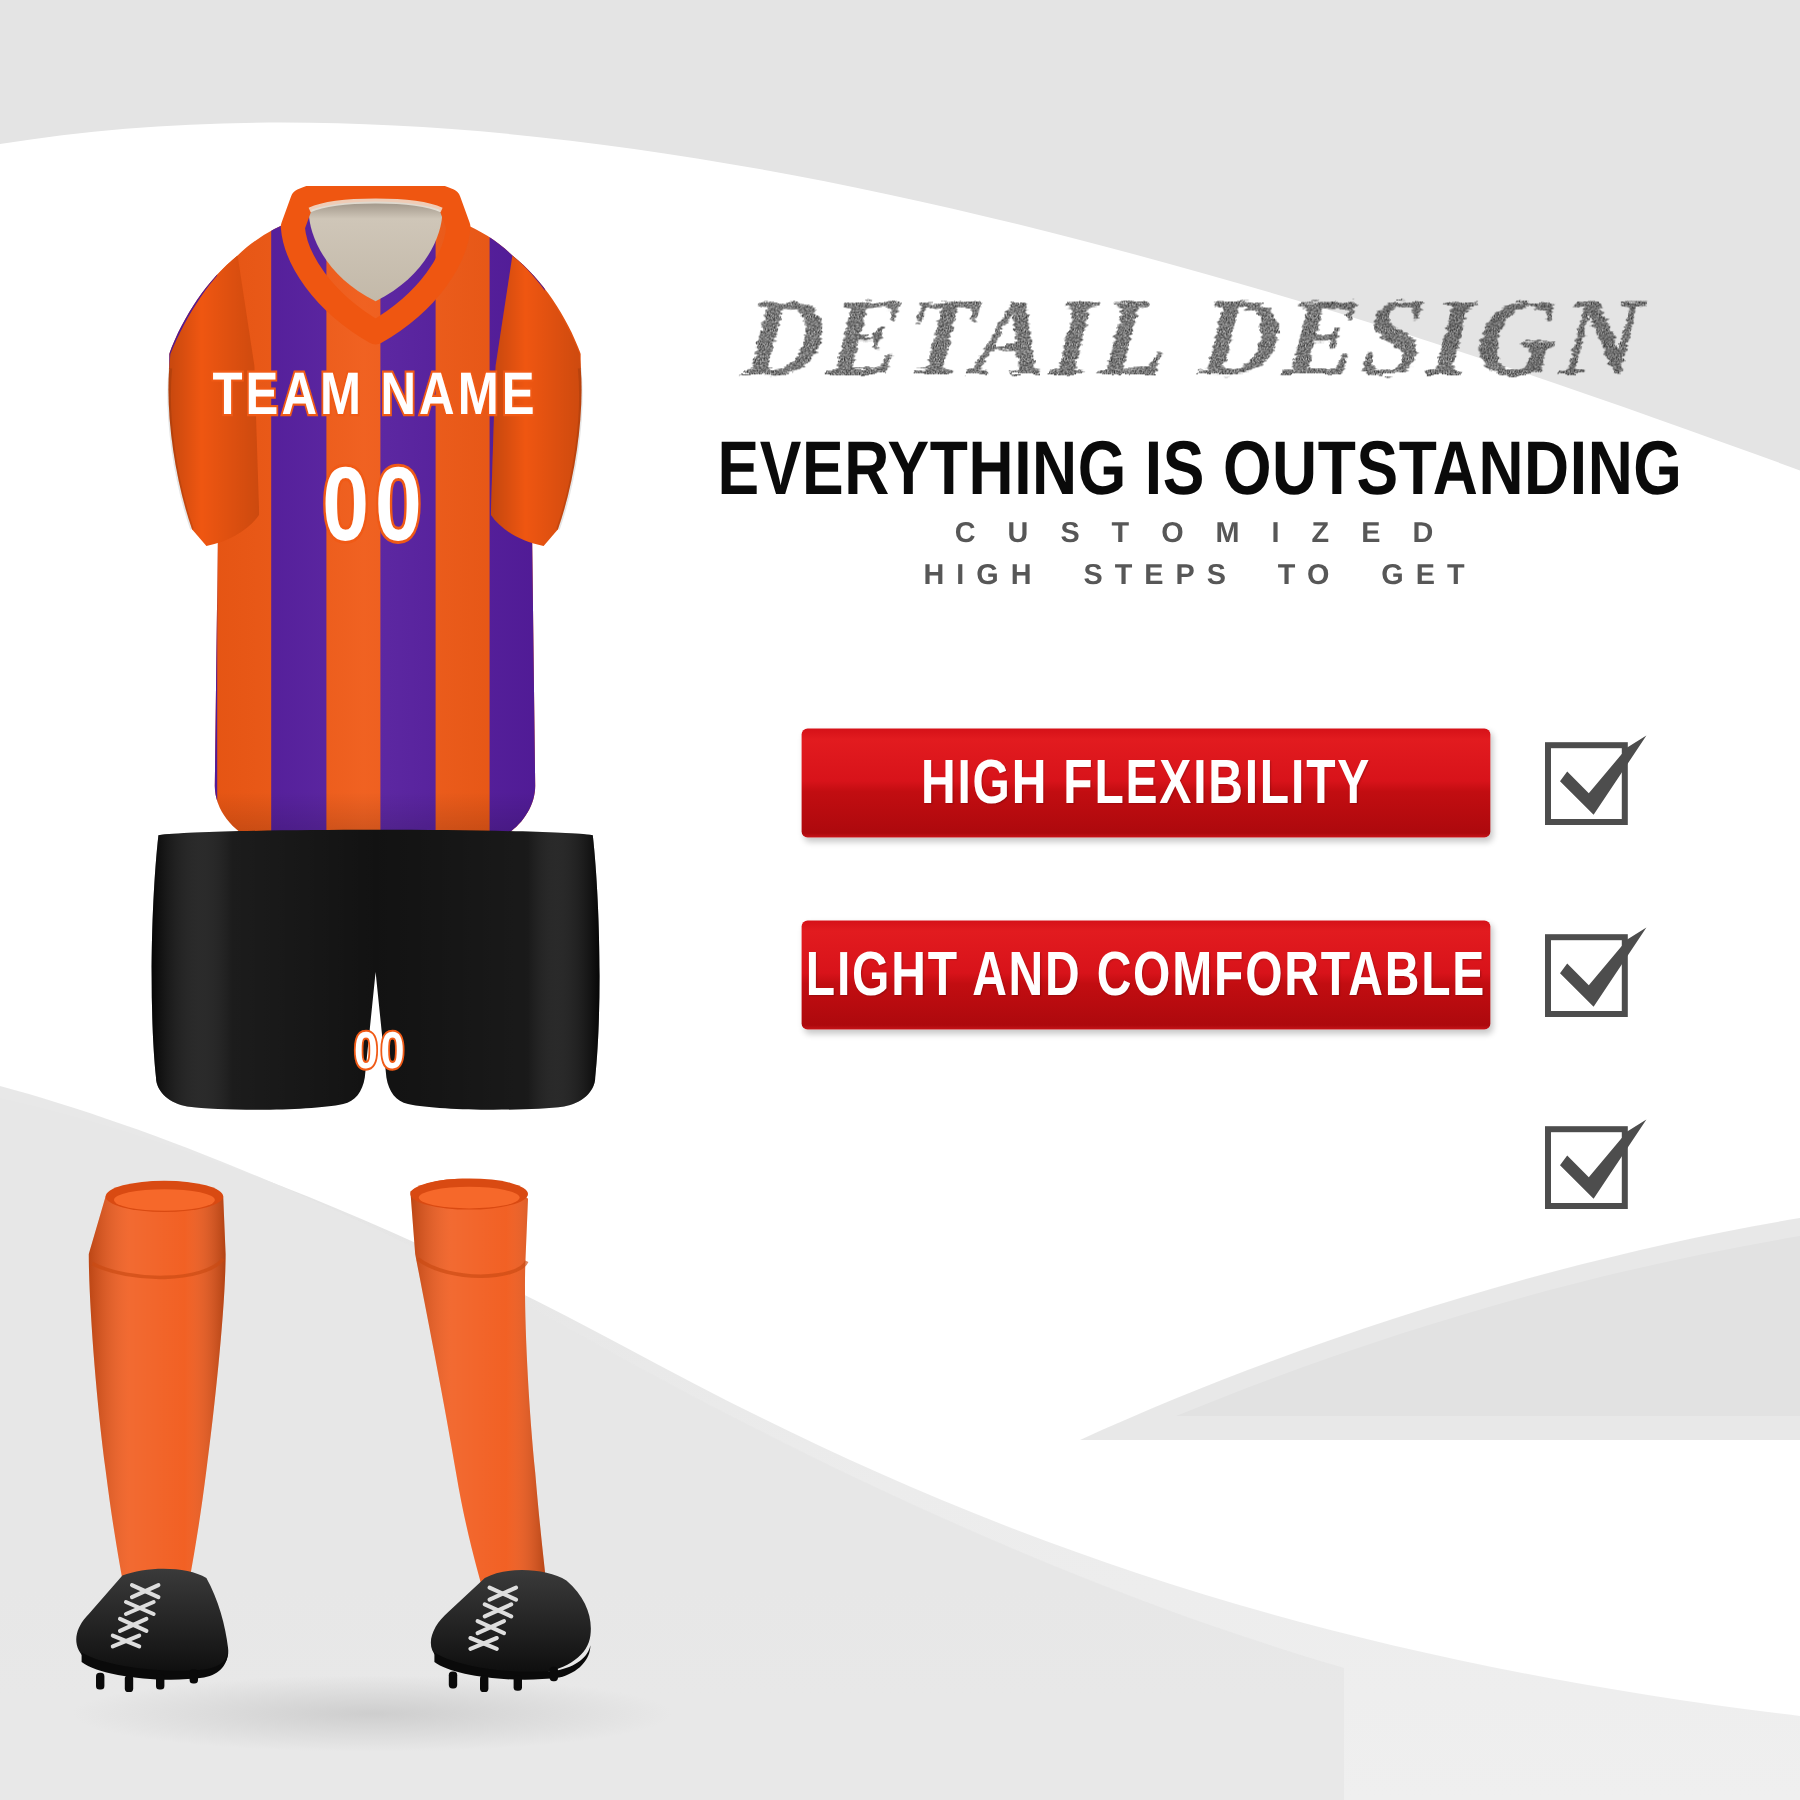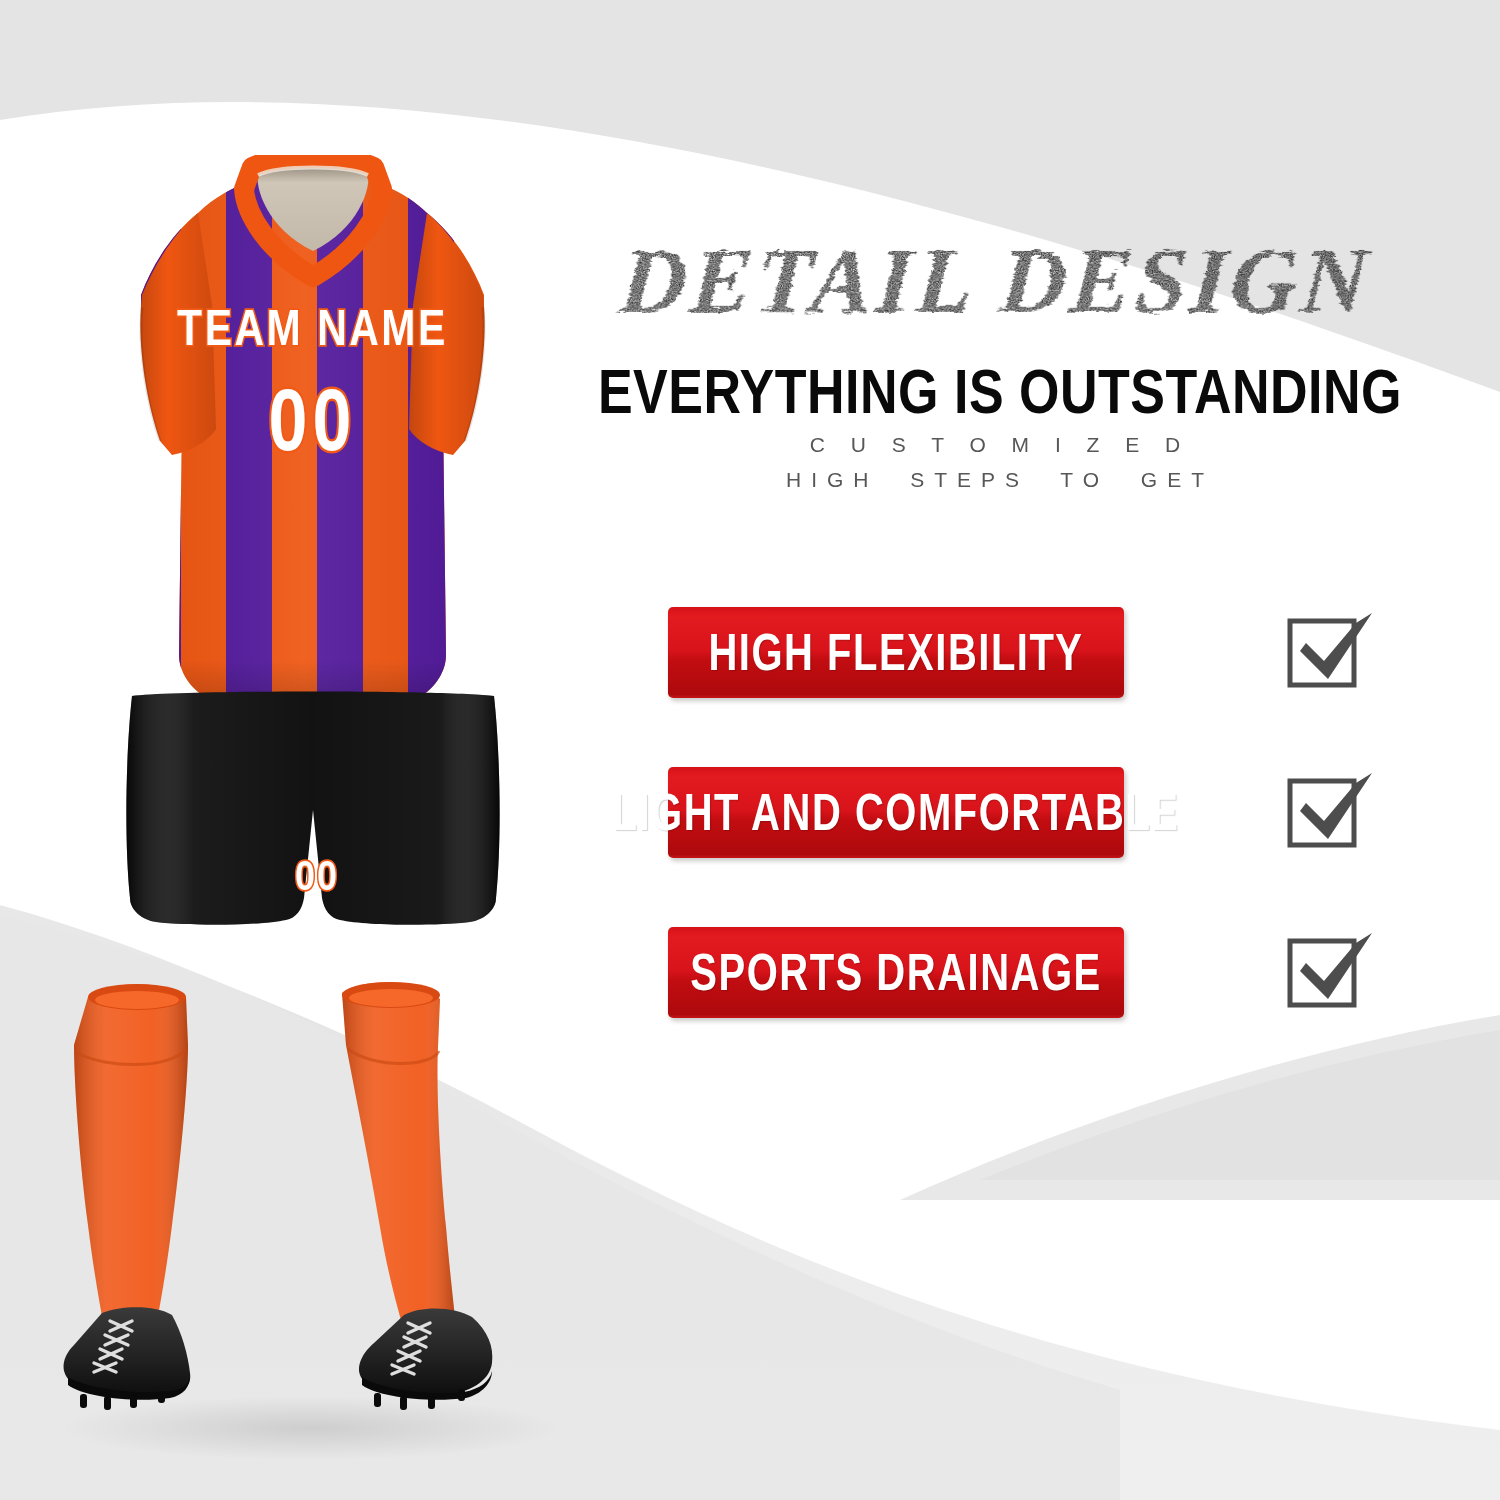--- a/index.html
+++ b/index.html
@@ -64,30 +64,30 @@
   .sub-head {
     position:absolute; left:0; top:352px; width:880px; text-align:center;
     font-weight:700; font-size:52px; letter-spacing:0.5px; color:#0a0a0a;
     transform:scaleY(1.22); transform-origin: top center;
   }
 
   .tagline-wrap {
     position:absolute; left:0; top:425px; width:880px; text-align:center;
   }
   .tagline {
-    font-weight:400; font-size:21px; letter-spacing:10px; color:#575757;
+    font-weight:700; font-size:24px; letter-spacing:10px; color:#575757;
     line-height:35px; white-space:pre;
   }
 
   
   .features { position:absolute; left:108px; top:605px; width:790px; }
   .feature-row { position:relative; height:91px; margin-bottom:69px; }
 
   .banner {
-    position:absolute; left:0; top:0; width:456px; height:91px;
+    position:absolute; left:0; top:0; width:574px; height:91px;
     border-radius:5px;
     background:linear-gradient(to bottom,
         #d51118 0%, #e21b1f 10%, #d8131a 48%, #c20d11 58%, #ad090d 96%, #c8151a 100%);
     box-shadow: 2px 3px 5px rgba(0,0,0,0.22);
     display:flex; align-items:center; justify-content:center;
   }
   .banner-label {
     color:#ffffff; font-weight:700; font-size:40px; letter-spacing:1.5px;
     transform:scaleY(1.3); white-space:nowrap;
     text-shadow:1px 1px 1px rgba(0,0,0,0.18);
@@ -405,23 +405,20 @@
         <span class="banner-label">LIGHT AND COMFORTABLE</span>
       </div>
       <svg class="check" viewBox="0 0 92 96">
         <rect x="8" y="22" width="64" height="64" fill="none" stroke="#4d4d4d" stroke-width="5"></rect>
         <path d="M18,52 L24,44 L42,62 L74,24 L90,14 L46,80 Z" fill="#4d4d4d"></path>
       </svg>
     </div>
 
 
     <div class="feature-row">
-      <div class="banner">
-        <span class="banner-label">SPORTS DRAINAGE</span>
-      </div>
       <svg class="check" viewBox="0 0 92 96">
         <rect x="8" y="22" width="64" height="64" fill="none" stroke="#4d4d4d" stroke-width="5"></rect>
         <path d="M18,52 L24,44 L42,62 L74,24 L90,14 L46,80 Z" fill="#4d4d4d"></path>
       </svg>
     </div>
 
   </div>
 </div>
 
 </body></html>

